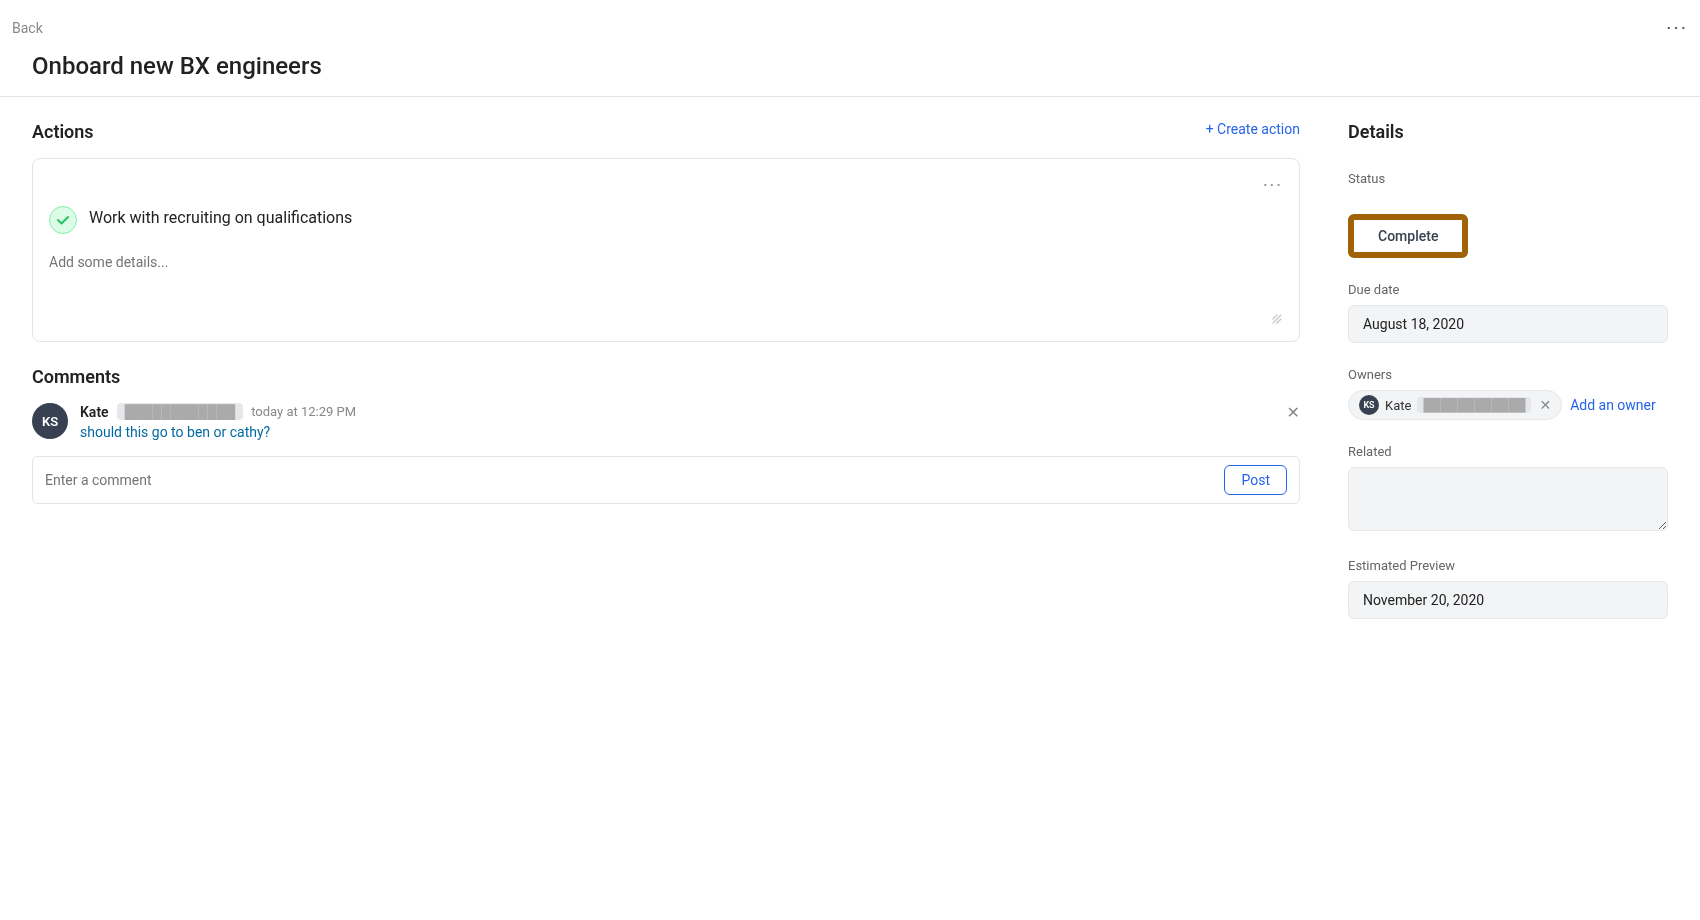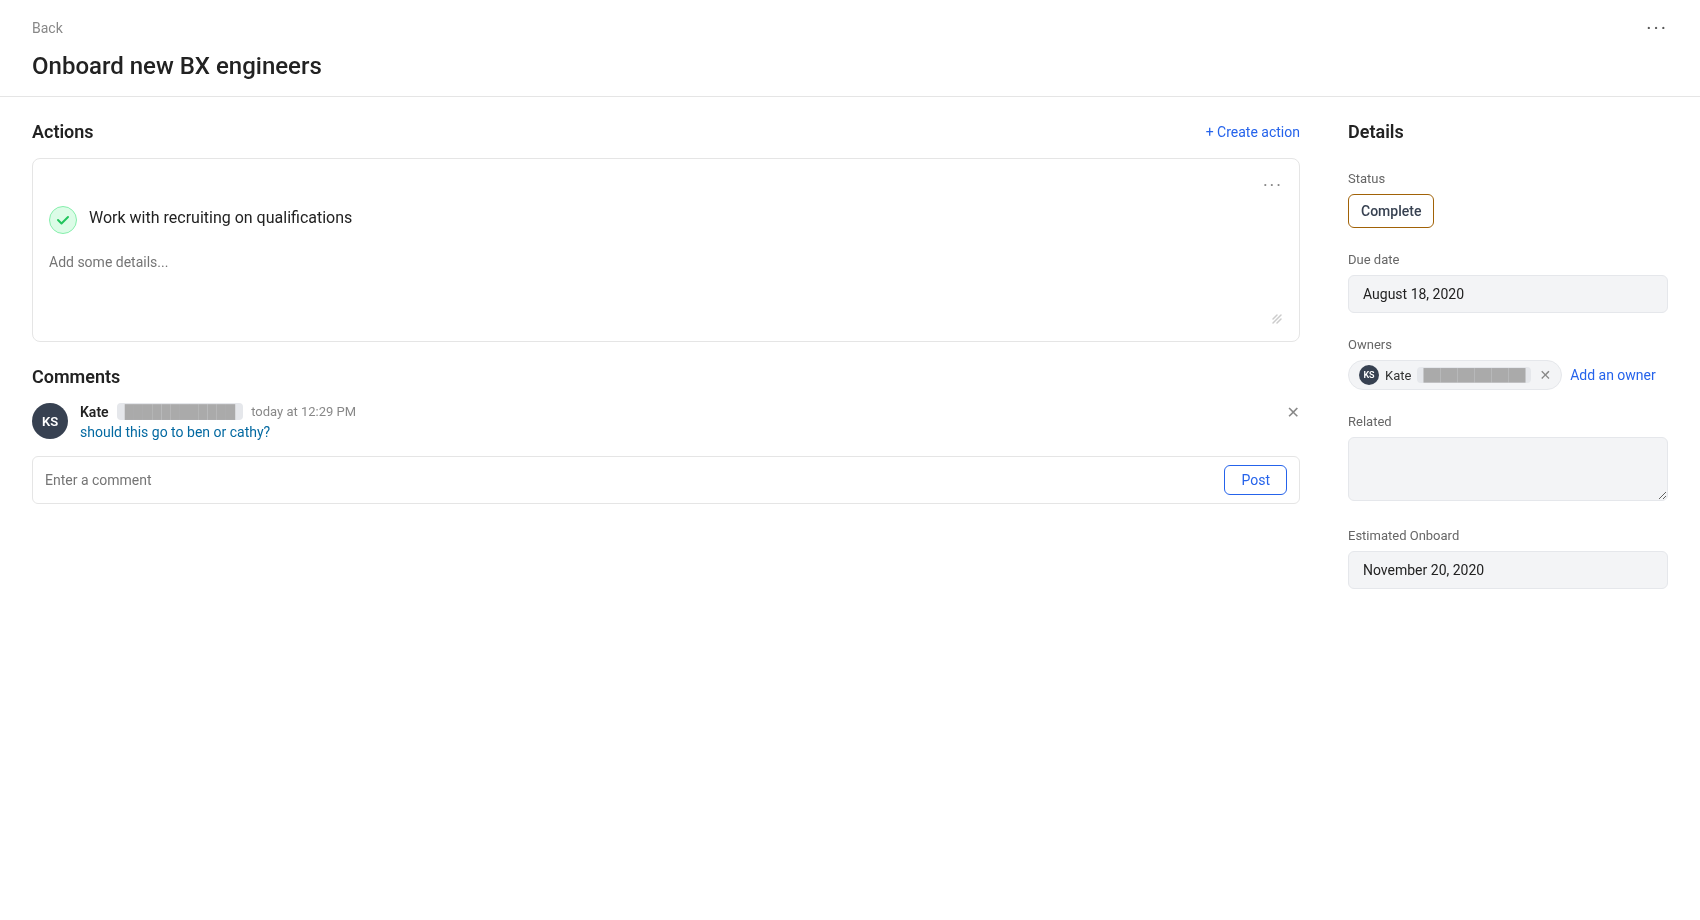--- a/index.html
+++ b/index.html
@@ -8,21 +8,21 @@
       background: #fff;
       color: #333;
       font-size: 14px;
       min-height: 920px;
     }
 
     .top-bar {
       display: flex;
       justify-content: space-between;
       align-items: center;
-      padding: 16px 32px 12px;
+      padding: 16px 12px 12px;
     }
 
     .back-link {
       color: #888;
       font-size: 14px;
       cursor: pointer;
       text-decoration: none;
     }
 
     .more-dots {
@@ -58,21 +58,21 @@
 
     .right-column {
       width: 320px;
       flex-shrink: 0;
     }
 
     
     .section-header {
       display: flex;
       justify-content: space-between;
-      align-items: center;
+      align-items: flex-start;
       margin-bottom: 16px;
     }
 
     .section-title {
       font-size: 18px;
       font-weight: 600;
       color: #222;
     }
 
     .create-action-link {
@@ -268,29 +268,30 @@
       font-size: 13px;
       color: #666;
       margin-bottom: 8px;
     }
 
     .detail-row {
       margin-bottom: 24px;
     }
 
     .complete-button {
-      border: 1px solid #a16207;
+      border: 6px solid #a16207;
       background: #fff;
       color: #374151;
-      padding: 8px 12px;
+      padding: 8px 24px;
       border-radius: 6px;
       font-size: 14px;
       cursor: pointer;
       font-family: inherit;
       font-weight: 500;
+      margin-top: 20px;
     }
 
     .date-display {
       background: #f3f4f6;
       border: 1px solid #e5e7eb;
       border-radius: 6px;
       padding: 10px 14px;
       font-size: 14px;
       color: #222;
       width: 100%;
@@ -444,18 +445,18 @@
         <span class="add-owner-link">Add an owner</span>
       </div>
     </div>
 
     <div class="detail-row">
       <div class="detail-label">Related</div>
       <textarea class="related-textarea" style=""></textarea>
     </div>
 
     <div class="detail-row">
-      <div class="detail-label">Estimated Onboard</div>
+      <div class="detail-label">Estimated Preview</div>
       <div class="date-display">November 20, 2020</div>
     </div>
 
   </div>
 </div>
 
 </body></html>

